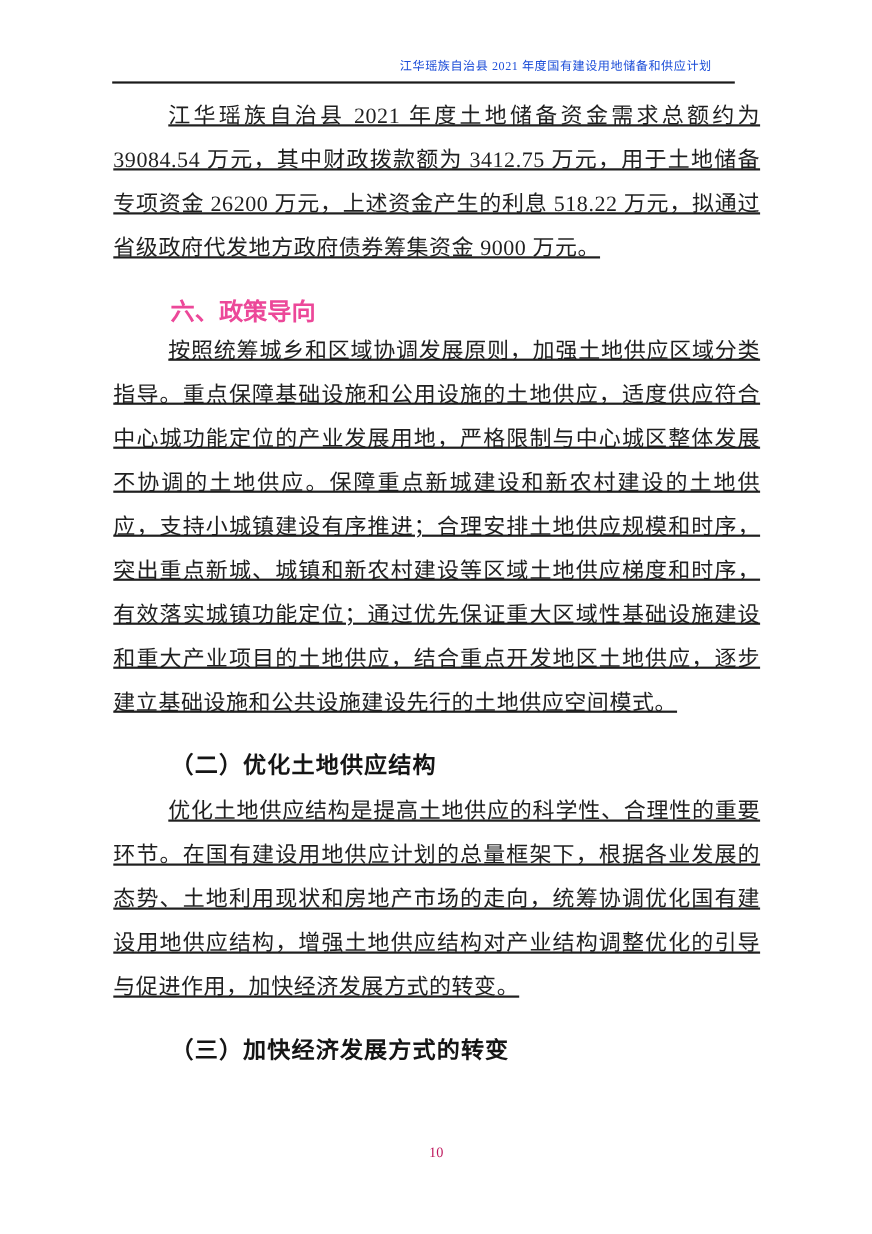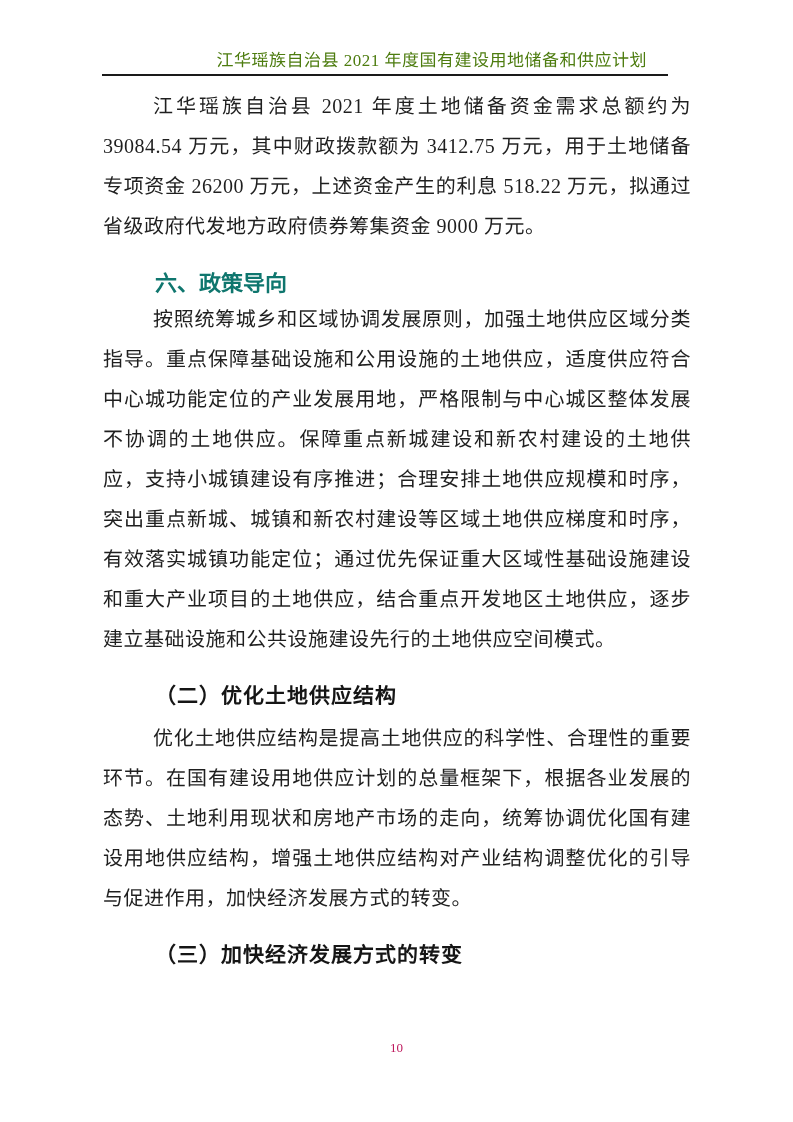--- a/index.html
+++ b/index.html
@@ -18,24 +18,24 @@
   }
   
   .header-text {
     position: absolute;
     left: 102px;
     top: 51px;
     width: 566px;
     box-sizing: border-box;
     padding-right: 21px;
     text-align: right;
-    font-size: 17px;
+    font-size: 11px;
     line-height: 20px;
     letter-spacing: 0.5px;
-    color: #4d7c0f;
+    color: #1d4ed8;
   }
   .header-rule {
     position: absolute;
     left: 102px;
     top: 74px;
     width: 566px;
     height: 2px;
     background: #1a1a1a;
   }
   
@@ -46,32 +46,33 @@
     width: 588px;
   }
   p.body-para {
     margin: 0;
     font-size: 20px;
     line-height: 40px;
     text-align: justify;
     text-justify: inter-character;
     letter-spacing: 0.5px;
     color: #1f1f1f;
+    text-decoration: underline;
   }
   p.indent {
     text-indent: 50px;
   }
   .section-heading {
     margin: 23px 0 0 0;
     padding-left: 52px;
     font-family: "Liberation Sans", "DejaVu Sans", sans-serif;
     font-size: 22px;
     line-height: 30px;
     font-weight: bold;
-    color: #0f766e;
+    color: #ec4899;
   }
   .sub-heading {
     margin: 22px 0 7px 0;
     padding-left: 52px;
     font-family: "Liberation Serif", "DejaVu Serif", serif;
     font-size: 21px;
     line-height: 30px;
     font-weight: bold;
     letter-spacing: 1px;
     color: #151515;

